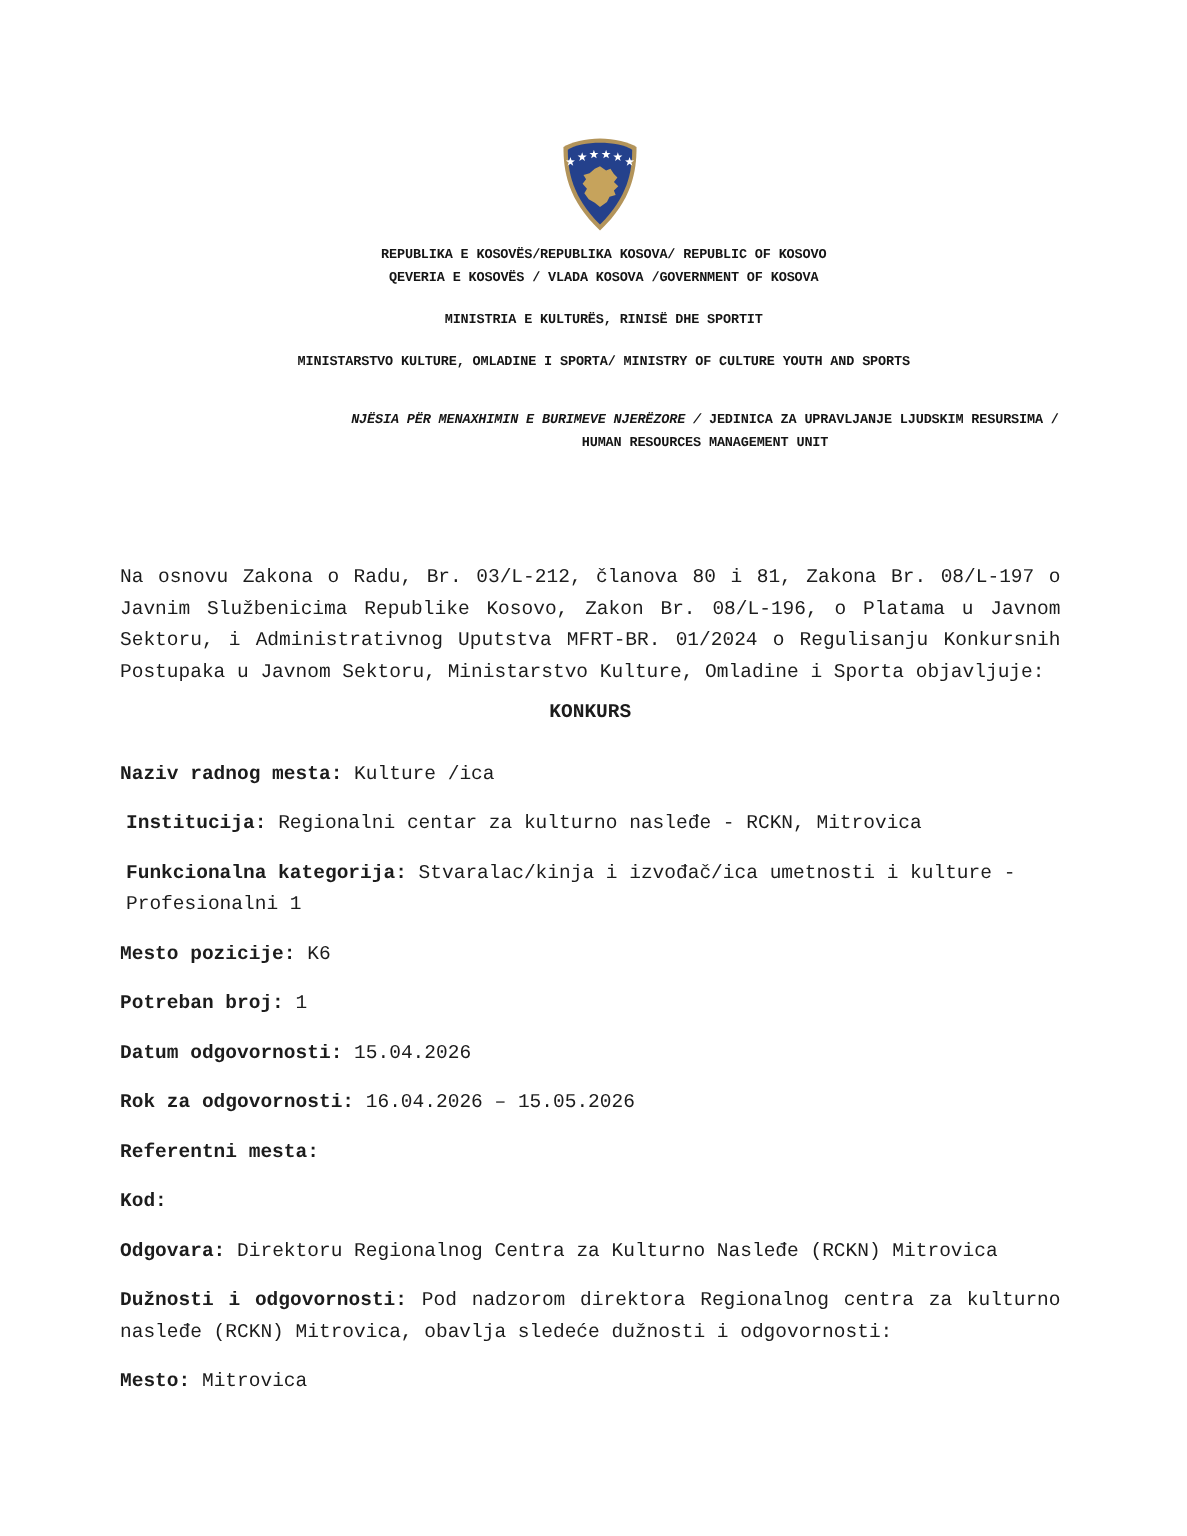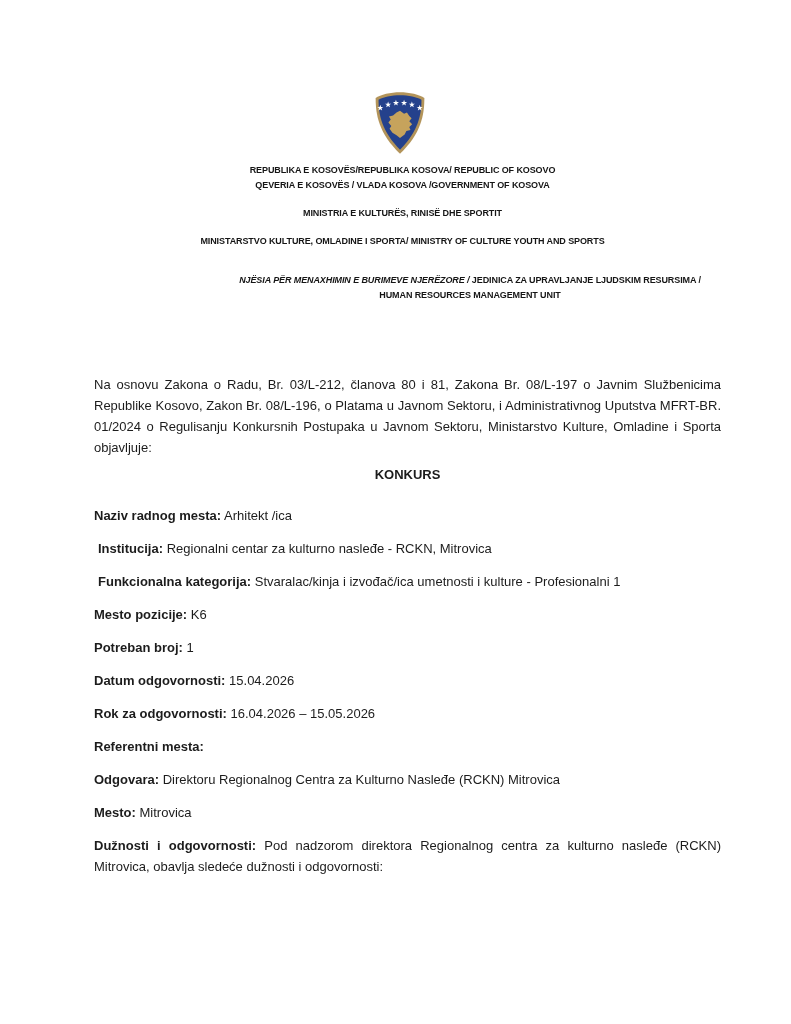--- a/index.html
+++ b/index.html
@@ -2,21 +2,21 @@
 <html><head>
 <meta charset="utf-8">
 <title>Konkurs</title>
 <style>
   html, body { margin: 0; padding: 0; background: #ffffff; }
   .page {
     position: relative;
     width: 791px;
     height: 1024px;
     background: #ffffff;
-    font-family: Liberation Sans, sans-serif;
+    font-family: Liberation Mono, monospace;
     color: #1c1c1c;
     overflow: hidden;
   }
 
   
   .emblem {
     position: absolute;
     left: 371px;
     top: 91px;
     width: 58px;
@@ -43,21 +43,21 @@
     padding-left: 135px;
     white-space: nowrap;
     text-align: center;
   }
   .unit-line2 { white-space: normal; }
   .italic { font-style: italic; }
 
   
   .body-block {
     position: absolute;
-    left: 94px;
+    left: 80px;
     top: 374px;
     width: 627px;
     font-size: 13px;
     line-height: 21px;
   }
   .intro {
     margin: 0 0 6px 0;
     text-align: justify;
   }
   .heading {
@@ -103,21 +103,21 @@
     </div>
   </div>
 
   <div class="body-block">
     <p class="intro">Na osnovu Zakona o Radu, Br. 03/L-212, članova 80 i 81, Zakona  Br. 08/L-197 o Javnim Službenicima Republike Kosovo, Zakon Br. 08/L-196, o Platama u Javnom Sektoru, i Administrativnog Uputstva  MFRT-BR. 01/2024 o Regulisanju Konkursnih Postupaka u Javnom Sektoru, Ministarstvo Kulture, Omladine i Sporta objavljuje:</p>
 
     <p class="heading">KONKURS</p>
 
     <p class="field">
       <span class="label">Naziv radnog mesta:</span>
-      <span class="value">Arhitekt /ica</span>
+      <span class="value">Kulture /ica</span>
     </p>
     <p class="field indent">
       <span class="label">Institucija:</span>
       <span class="value">Regionalni centar za kulturno nasleđe - RCKN, Mitrovica</span>
     </p>
     <p class="field indent">
       <span class="label">Funkcionalna kategorija:</span>
       <span class="value">Stvaralac/kinja i izvođač/ica umetnosti i kulture - Profesionalni 1</span>
     </p>
     <p class="field">
@@ -134,26 +134,30 @@
     </p>
     <p class="field">
       <span class="label">Rok za odgovornosti:</span>
       <span class="value">16.04.2026 – 15.05.2026</span>
     </p>
     <p class="field">
       <span class="label">Referentni mesta:</span>
       <span class="value"></span>
     </p>
     <p class="field">
+      <span class="label">Kod:</span>
+      <span class="value"></span>
+    </p>
+    <p class="field">
       <span class="label">Odgovara:</span>
       <span class="value">Direktoru Regionalnog Centra za Kulturno Nasleđe (RCKN) Mitrovica</span>
+    </p>
+    <p class="field justify">
+      <span class="label">Dužnosti i odgovornosti:</span>
+      <span class="value">Pod nadzorom direktora Regionalnog centra za kulturno nasleđe (RCKN) Mitrovica, obavlja sledeće dužnosti i odgovornosti:</span>
     </p>
     <p class="field">
       <span class="label">Mesto:</span>
       <span class="value">Mitrovica</span>
-    </p>
-    <p class="field justify">
-      <span class="label">Dužnosti i odgovornosti:</span>
-      <span class="value">Pod nadzorom direktora Regionalnog centra za kulturno nasleđe (RCKN) Mitrovica, obavlja sledeće dužnosti i odgovornosti:</span>
     </p>
   </div>
 
 </div>
 
 </body></html>

